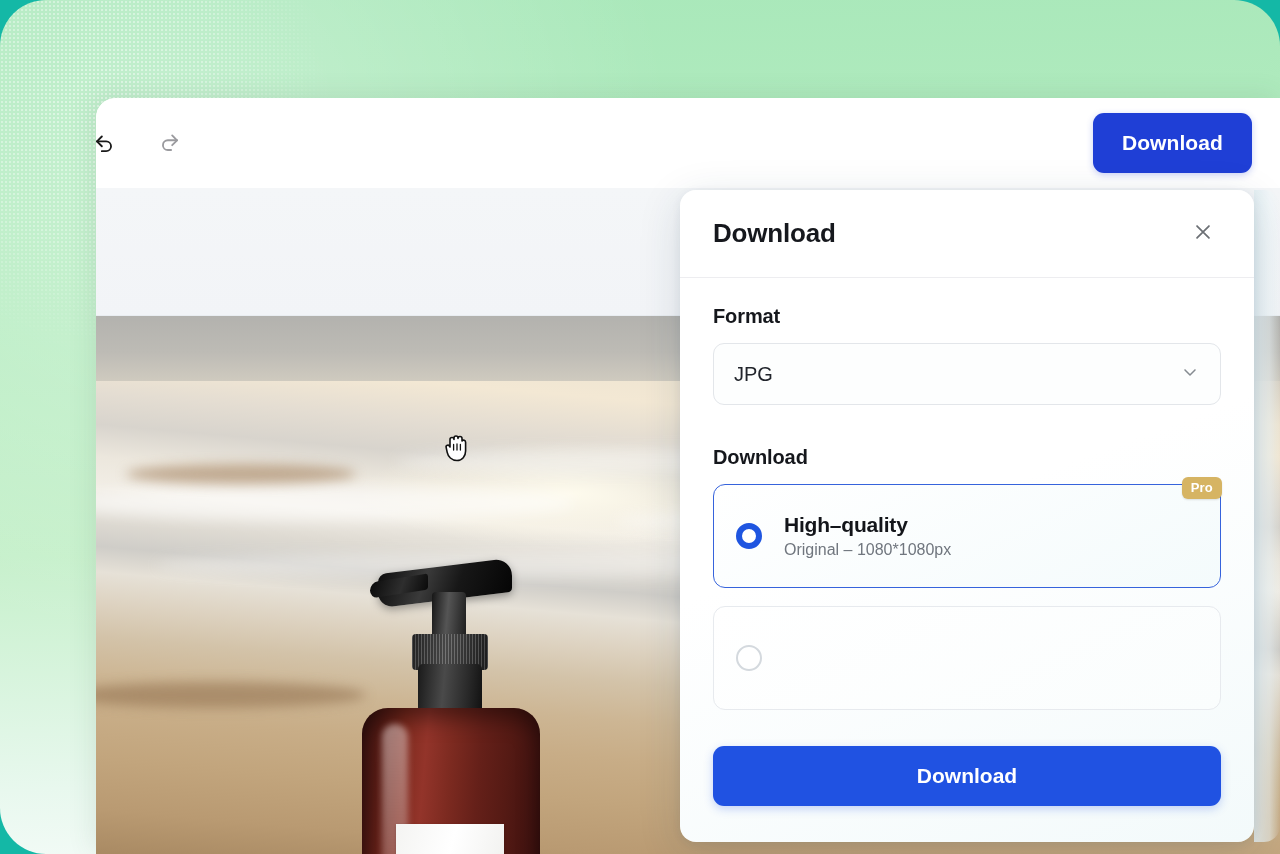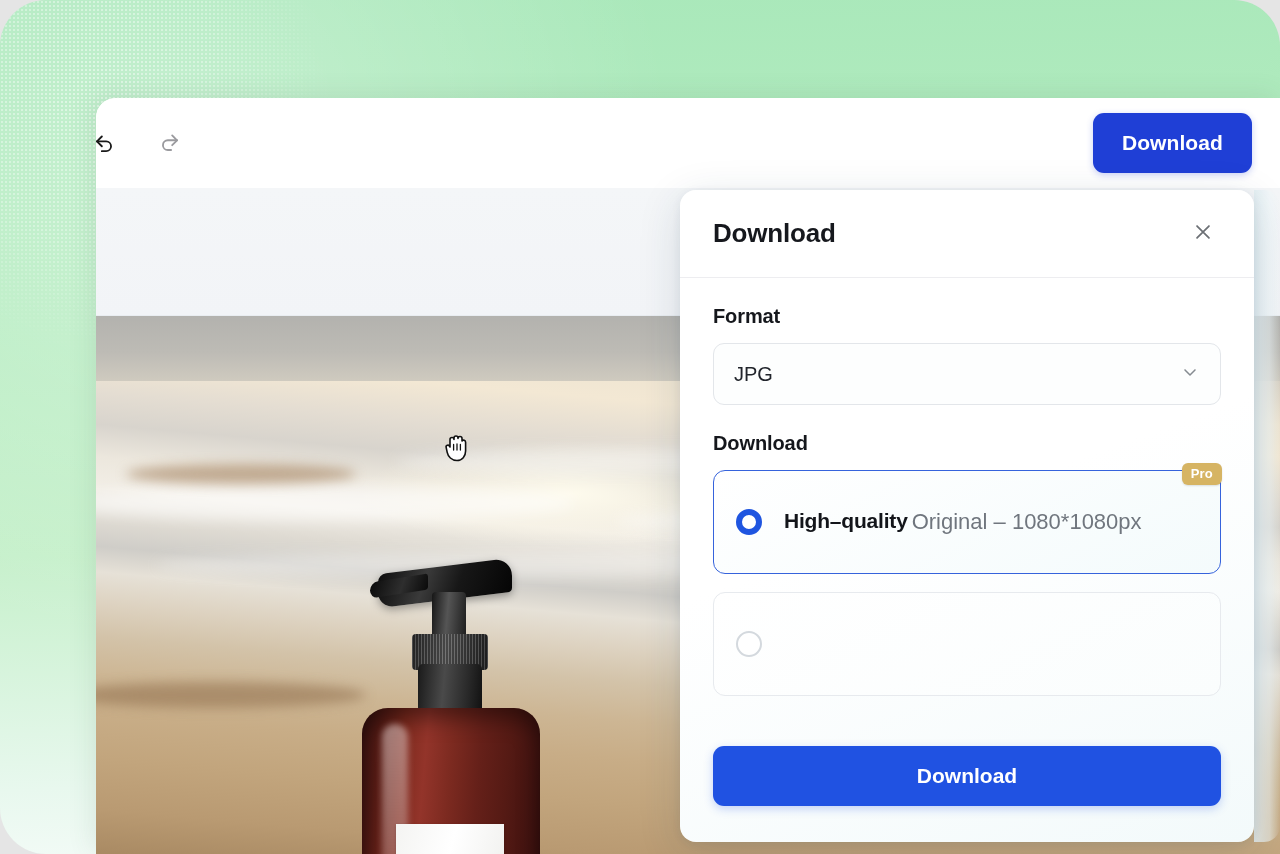--- a/index.html
+++ b/index.html
@@ -10,21 +10,21 @@
     overflow: hidden;
     font-family: "Liberation Sans", sans-serif;
     background: #ffffff;
   }
 
   #stage {
     position: relative;
     width: 1280px;
     height: 854px;
     overflow: hidden;
-    background: #e5e5e5;
+    background: #14b8a6;
   }
 
   
   .backdrop {
     position: absolute;
     left: 0;
     top: 0;
     width: 1280px;
     height: 854px;
     border-radius: 46px 46px 46px 46px;
@@ -303,21 +303,21 @@
 
   .select-box {
     height: 62px;
     border: 1px solid #e3e6ea;
     border-radius: 11px;
     background: #fdfefe;
     display: flex;
     align-items: center;
     padding: 0 20px 0 20px;
     cursor: pointer;
-    margin-bottom: 27px;
+    margin-bottom: 41px;
   }
   .select-value {
     font-size: 20px;
     color: #21242b;
     flex: 1;
   }
 
   .option-card {
     position: relative;
     height: 104px;
@@ -340,29 +340,29 @@
     border: 2px solid #d4d9de;
     background: #fff;
     flex: none;
     margin-right: 22px;
   }
   .radio.on {
     border: 6.5px solid #1f55e0;
     background: #ffffff;
     box-shadow: 0 0 0 0px #1f55e0;
   }
-  .option-text { display: flex; flex-direction: row; gap: 4px; }
+  .option-text { display: flex; flex-direction: column; gap: 4px; }
   .option-title {
     font-size: 21px;
     font-weight: 700;
     color: #13151a;
     letter-spacing: -0.2px;
   }
   .option-sub {
-    font-size: 22px;
+    font-size: 16px;
     color: #70767e;
   }
   .pro-badge {
     position: absolute;
     top: -8px;
     right: -2px;
     background: #d6b463;
     color: #ffffff;
     font-size: 13px;
     font-weight: 700;

